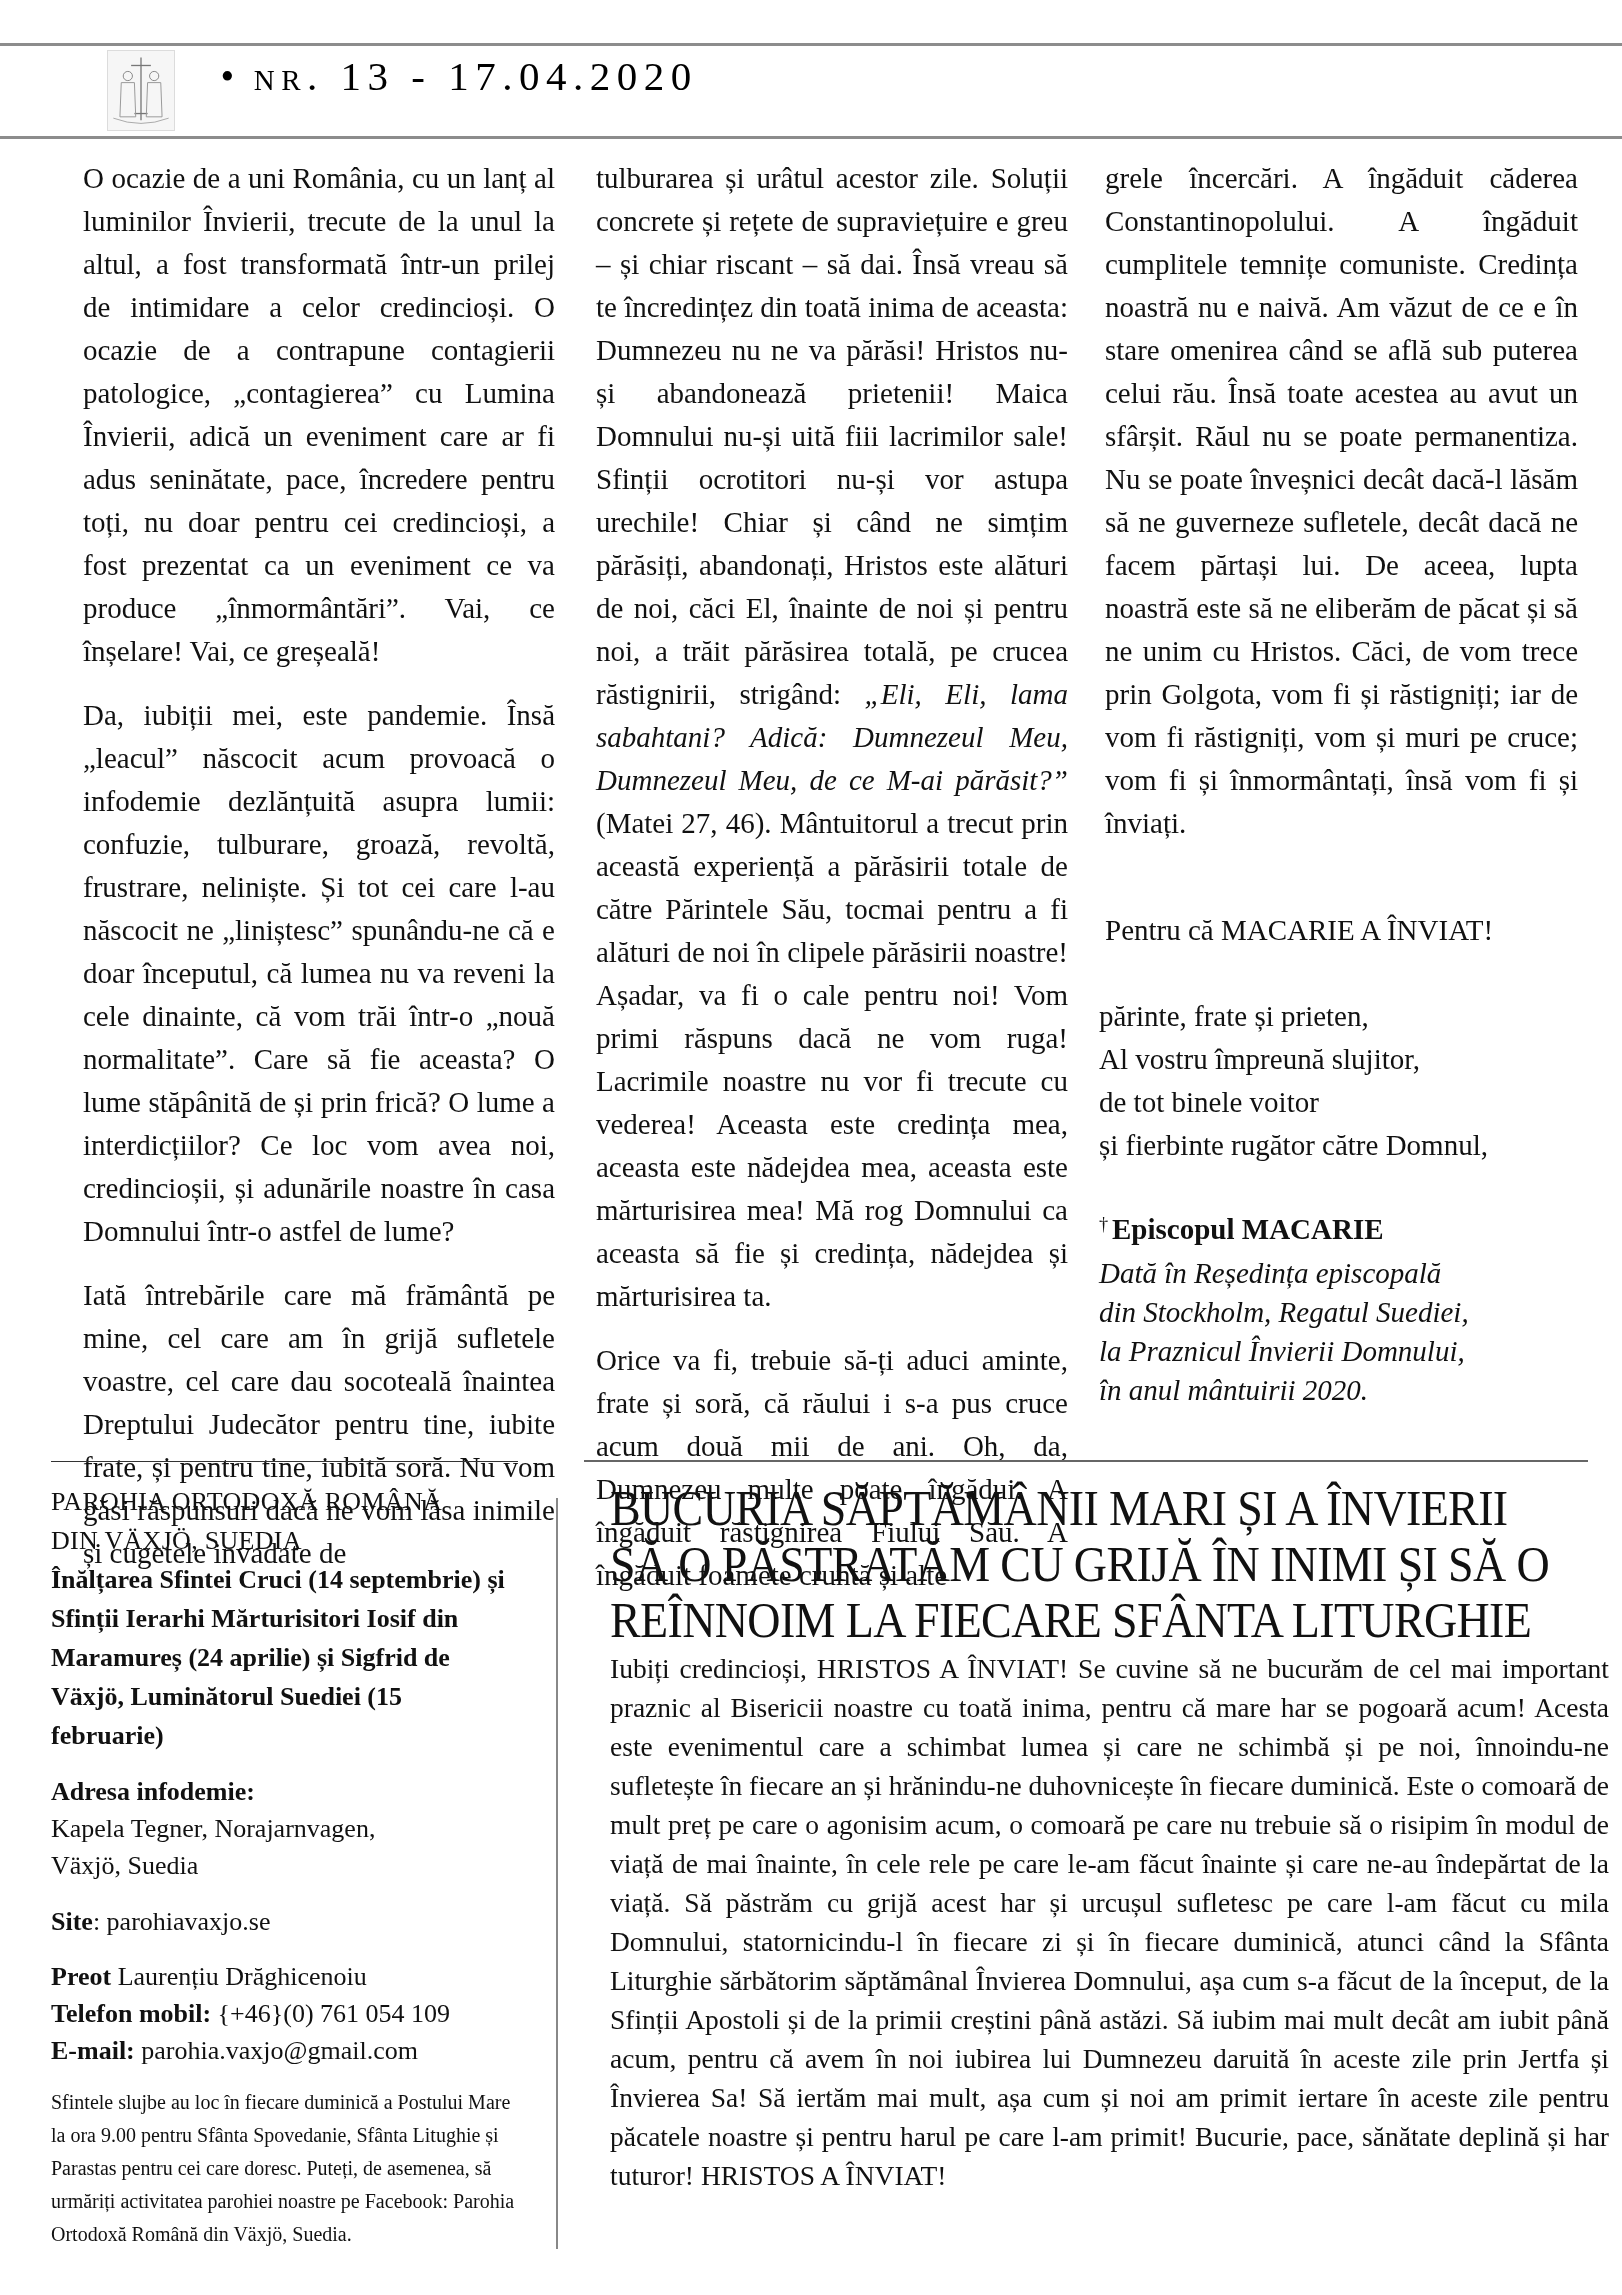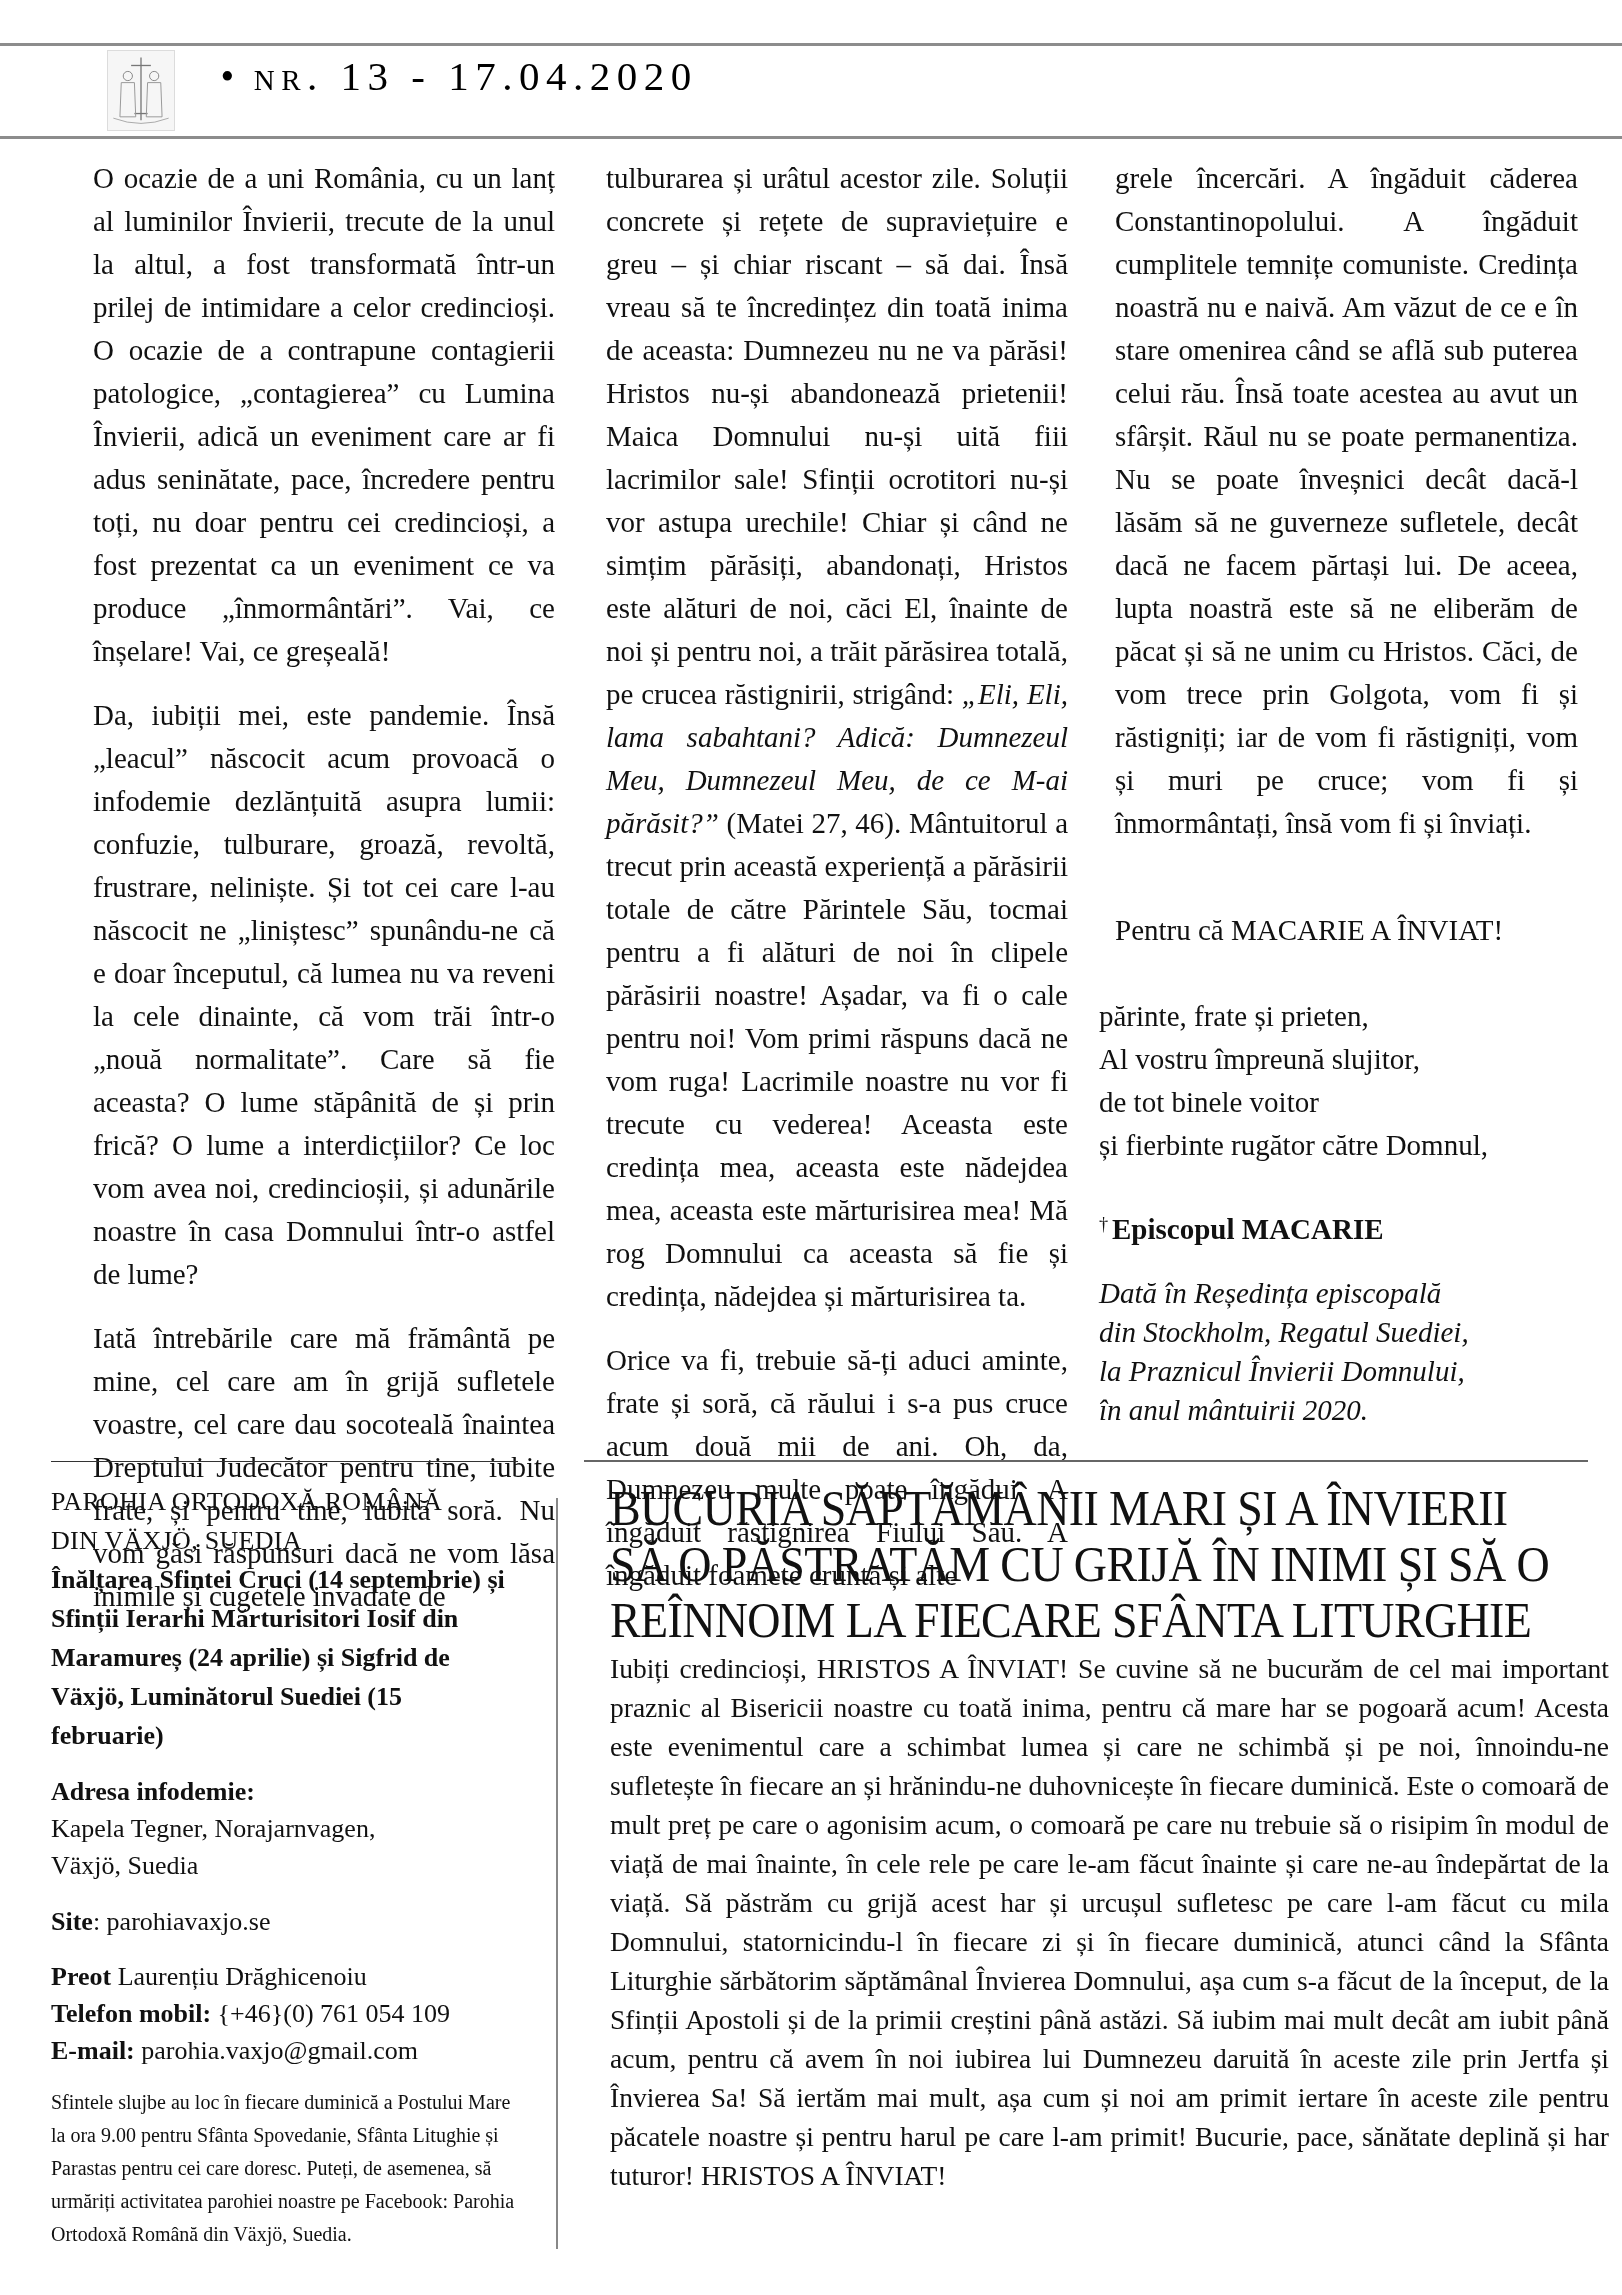--- a/index.html
+++ b/index.html
@@ -20,29 +20,29 @@
   }
   .masthead .title { font-size: 58px; letter-spacing: 17px; font-variant: small-caps; }
   .masthead .bullet { font-size: 39px; margin: 0 19.6px 0 10.5px; }
   .masthead .issue { font-size: 41px; letter-spacing: 6.5px; font-variant: small-caps; }
 
   .col {
     position: absolute; top: 157px;
     font-family: "Liberation Serif", serif; font-size: 29px; line-height: 43px;
     text-align: justify; hyphens: manual; color: #111;
   }
-  .col p { margin: 0 0 21px 16px; }
+  .col p { margin: 0 0 21px 6px; }
   .col1 { left: 77px; width: 478px; }
   .col2 { left: 590px; width: 478px; }
   .col3 { left: 1099px; width: 479px; }
   .col .plain { text-align: left; }
   .col .gap { height: 43px; }
   .col .sig { font-weight: bold; margin-top: 6.5px; }
   .col .sig .cross { font-size: 18.3px; vertical-align: 9.2px; font-weight: normal; margin-right: 3.9px; }
-  .col .place { font-style: italic; text-align: left; line-height: 39px; margin-top: 23px; }
+  .col .place { font-style: italic; text-align: left; line-height: 39px; margin-top: 3px; }
   .col em { font-style: italic; }
 
   .rule-left { position: absolute; left: 51px; top: 1461px; width: 467px; height: 1.3px; background: #333; }
   .rule-right { position: absolute; left: 584px; top: 1460px; width: 1004px; height: 2px; background: #666; }
   .vdivider { position: absolute; left: 556px; top: 1498px; width: 2px; height: 751px; background: #888; }
 
   .sidebar {
     position: absolute; left: 51px; top: 1482px; width: 468px;
     font-family: "Liberation Serif", serif; color: #111;
   }

